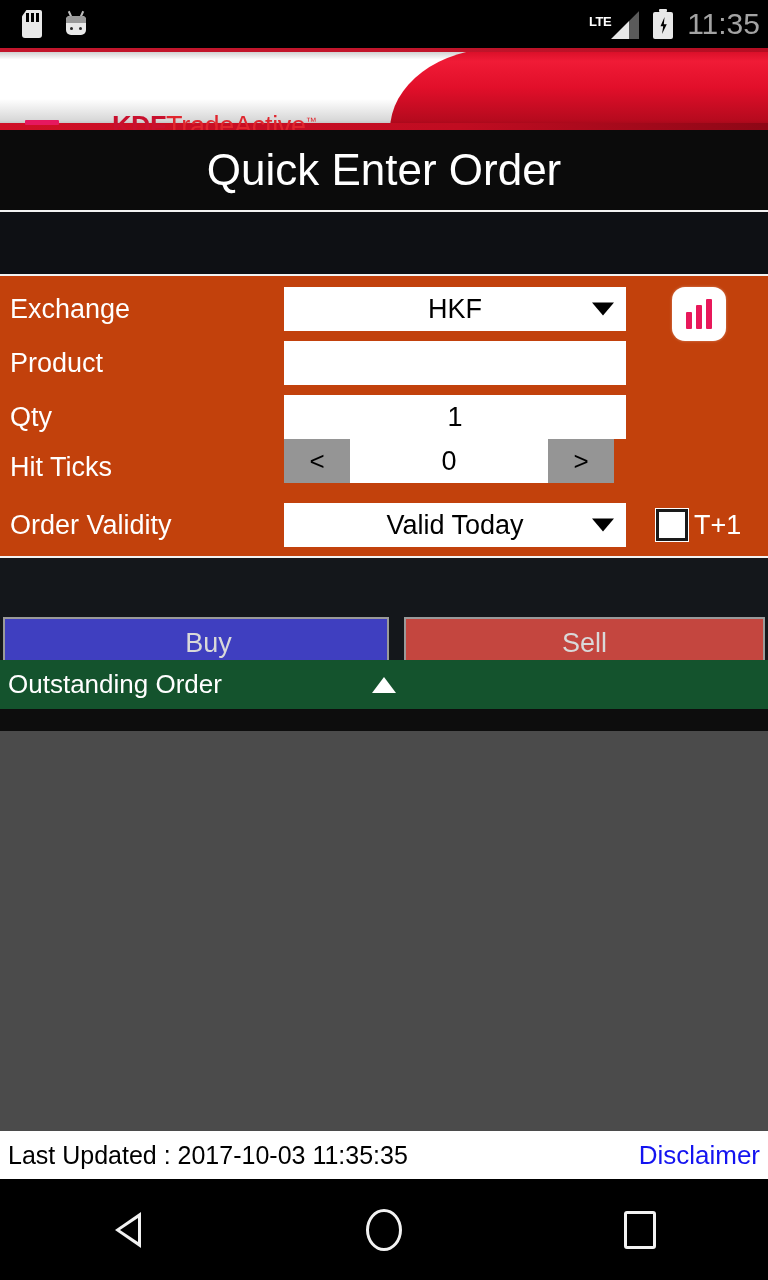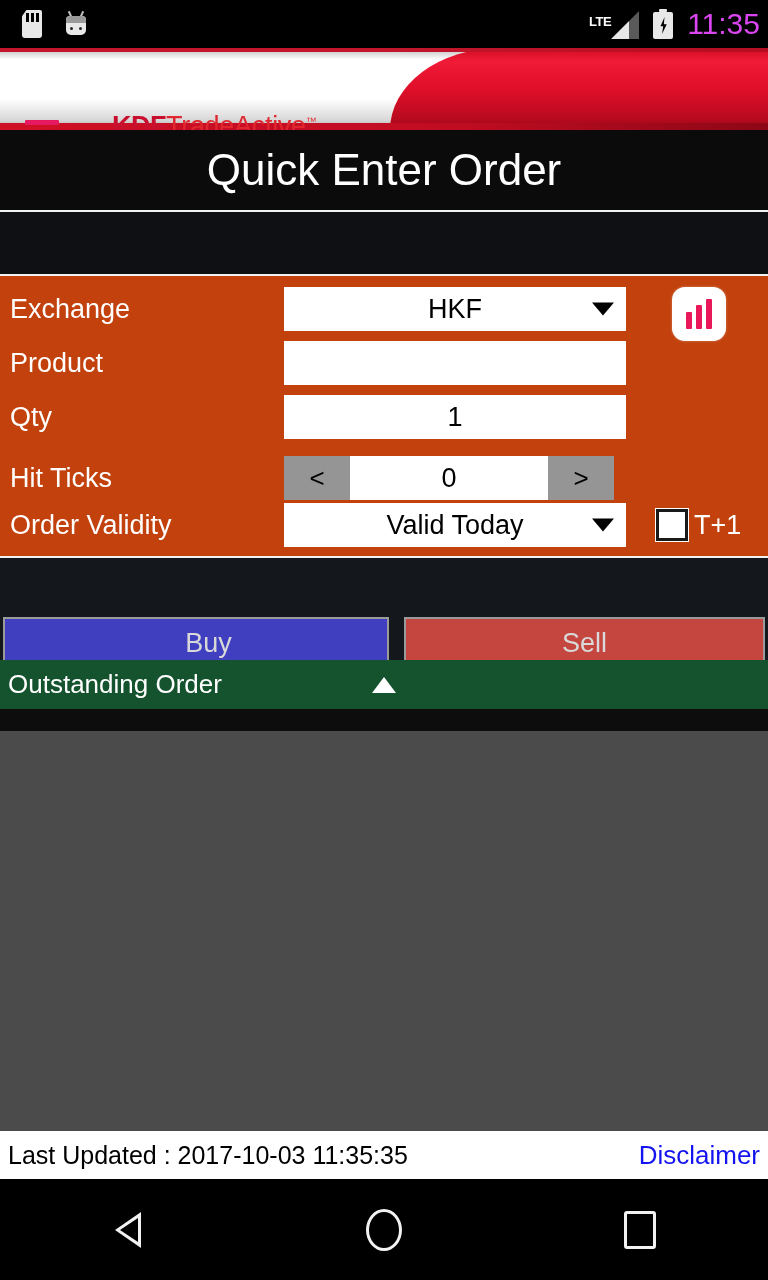--- a/index.html
+++ b/index.html
@@ -49,21 +49,21 @@
   .sig { width:28px; height:28px; position:relative; }
   .sig .full { position:absolute; right:0; bottom:0; width:28px; height:28px;
     background:#5a5a5a; clip-path:polygon(100% 0, 100% 100%, 0 100%); }
   .sig .lit { position:absolute; right:10px; bottom:0; width:18px; height:18px;
     background:#e8e8e8; clip-path:polygon(100% 0, 100% 100%, 0 100%); }
   .batt { width:20px; height:30px; position:relative; }
   .batt .cap2 { position:absolute; left:6px; top:0; width:8px; height:3px; background:#e8e8e8; border-radius:1px; }
   .batt .shell { position:absolute; left:0; top:3px; width:20px; height:27px; background:#e8e8e8; border-radius:2px; }
   .batt .bolt { position:absolute; left:6px; top:8px; width:9px; height:17px; background:#000;
     clip-path:polygon(60% 0, 15% 55%, 45% 55%, 32% 100%, 85% 42%, 52% 42%); }
-  .sb-time { color:#d946ef; font-size:30px; font-weight:normal; letter-spacing:0px; }
+  .sb-time { color:#a3a3a3; font-size:30px; font-weight:normal; letter-spacing:0px; }
 
   
   .appbar { position:absolute; left:0; top:48px; width:768px; height:82px; overflow:hidden; background:#c00c21; }
   .appbar .whitebg {
     position:absolute; left:0; top:0; width:768px; height:82px;
     background:linear-gradient(to bottom,#b9b9b9 0%,#ffffff 14%,#ffffff 62%,#d8d8d8 88%,#9d9d9d 100%);
   }
   .appbar .redswoosh {
     position:absolute; left:390px; top:0; width:378px; height:82px;
     background:linear-gradient(to bottom,#d10b24 0%,#f01b36 16%,#e20f2a 48%,#b60a1e 88%,#8e0716 100%);
@@ -262,21 +262,21 @@
       </div>
     </div>
 
     <div class="row" style="top:114px;">
       <div class="lab">Qty</div>
       <div class="field w-field">
         <span>1</span>
       </div>
     </div>
 
-    <div class="row" style="top:175px;">
+    <div class="row" style="top:153px;align-items:flex-end;">
       <div class="lab">Hit Ticks</div>
       <div class="stepper">
         <div class="sbtn">&lt;</div>
         <div class="sval">0</div>
         <div class="sbtn">&gt;</div>
       </div>
     </div>
 
     <div class="row" style="top:222px;">
       <div class="lab">Order Validity</div>

